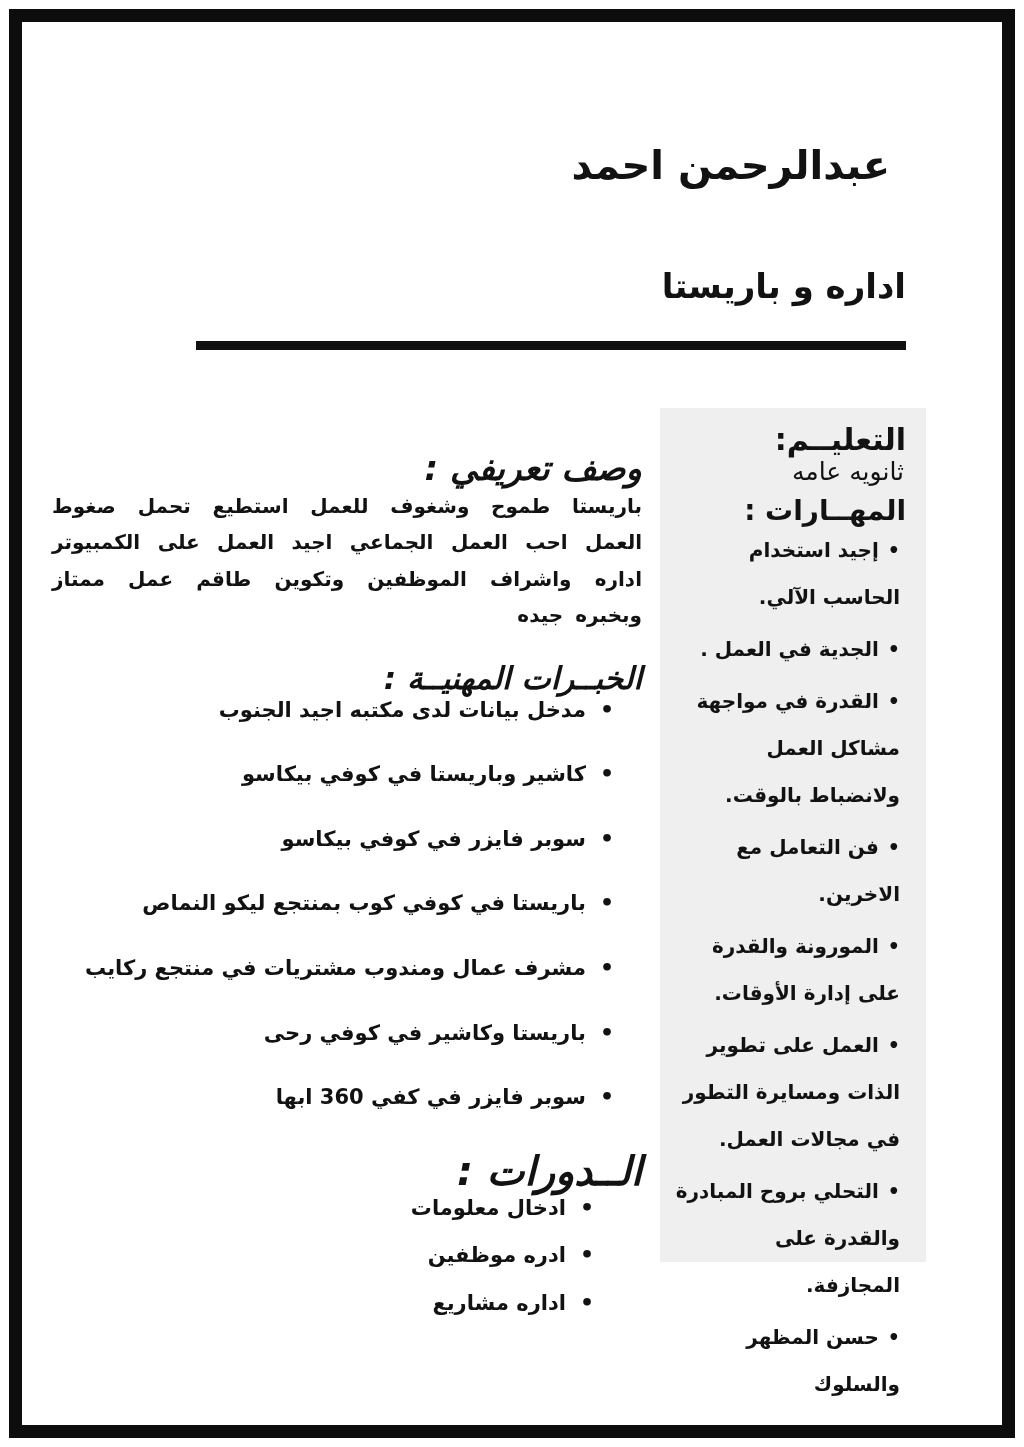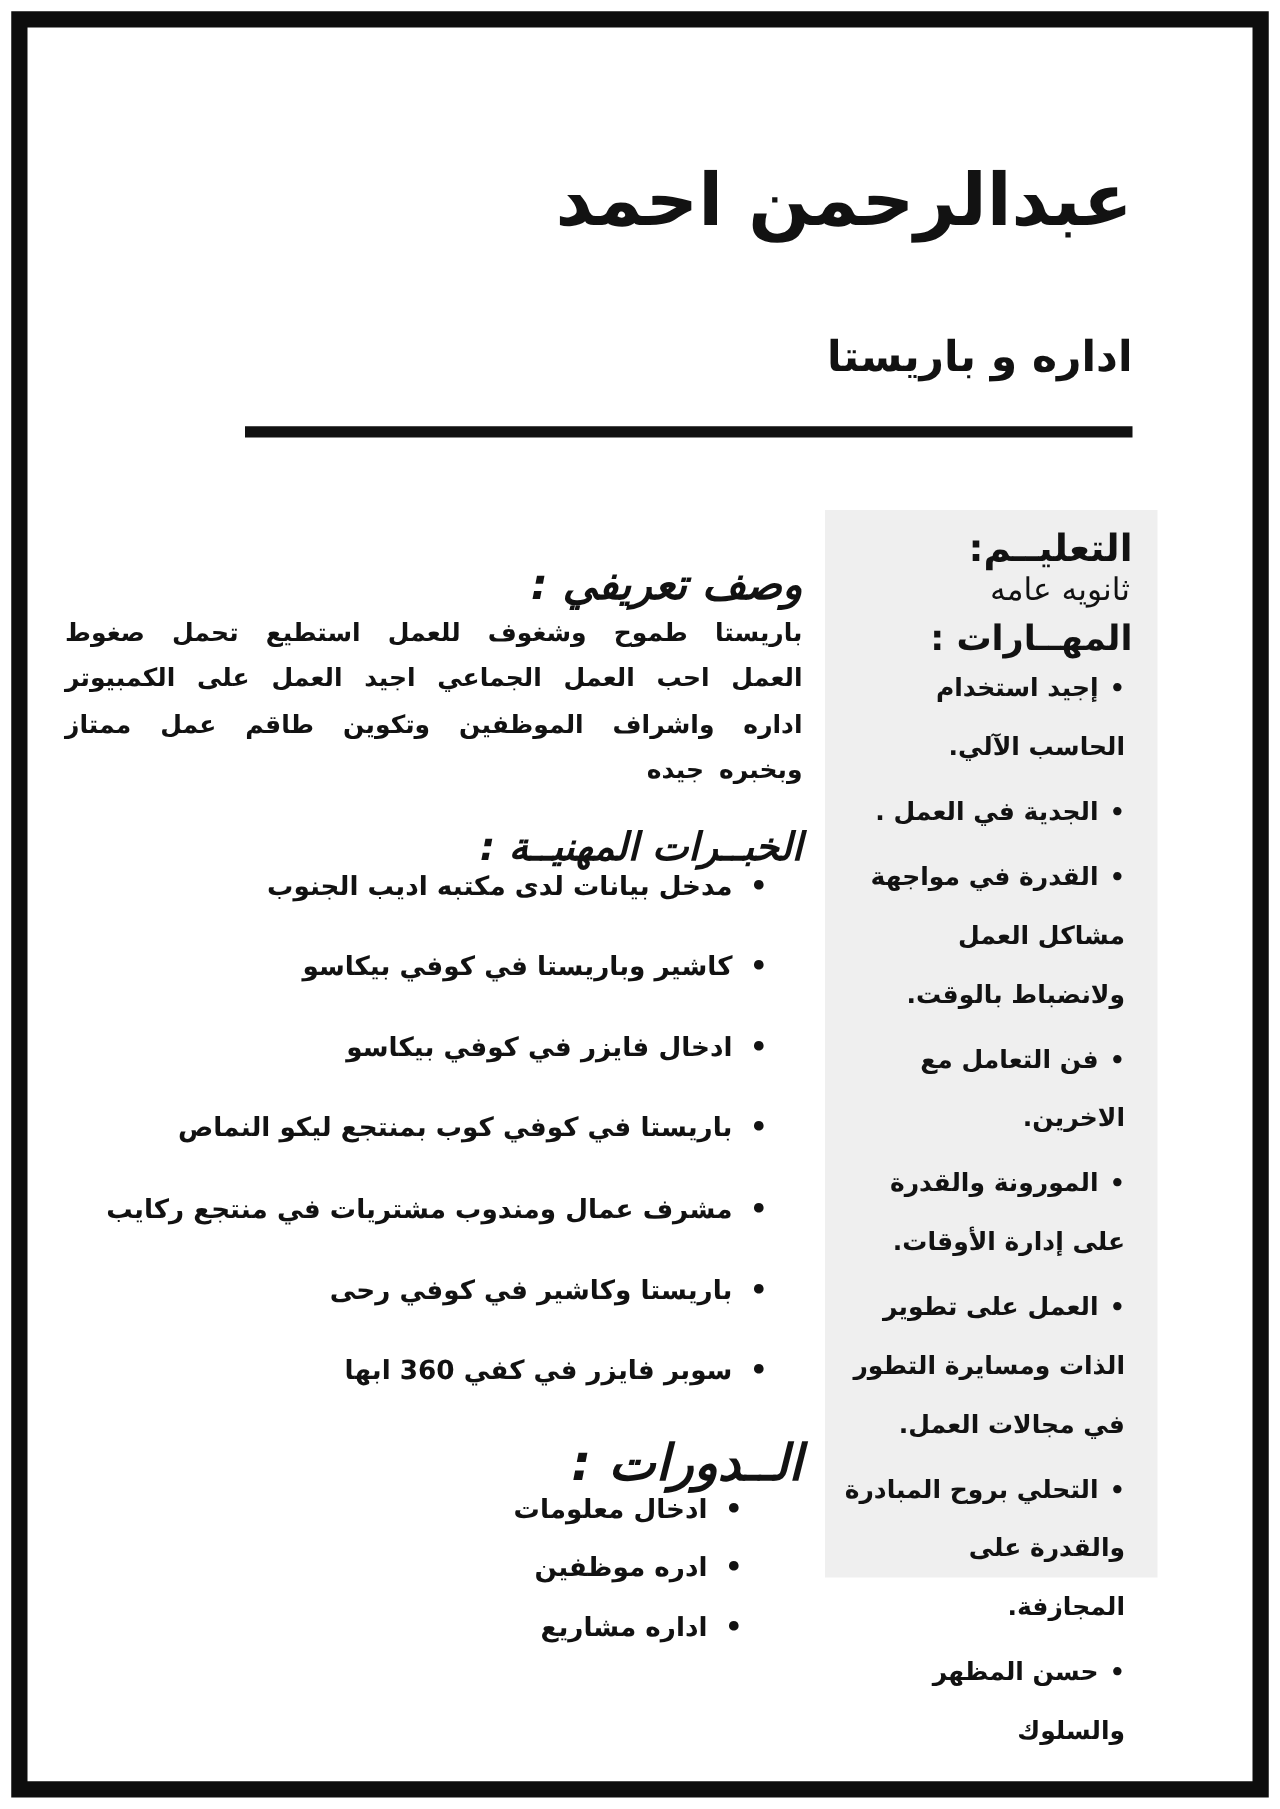--- a/index.html
+++ b/index.html
@@ -20,22 +20,22 @@
     position: absolute;
     top: 9px; left: 9px; right: 9px; bottom: 9px;
     border: 13px solid #0d0d0d;
     pointer-events: none;
   }
   
   .person-name {
     position: absolute;
     top: 124px;
     right: 118px;
-    margin: 0;
-    font-size: 58px;
+    margin: 16px;
+    font-size: 40px;
     font-weight: bold;
     line-height: 1.25;
     white-space: nowrap;
   }
   .contact {
     position: absolute;
     top: 210px;
     left: 226px;
     width: 196px;
     direction: ltr;
@@ -213,23 +213,23 @@
       </ul>
   </aside>
 
   <main class="main">
     <h2 class="profile-heading">وصف تعريفي :</h2>
     <p class="profile-text">باريستا طموح وشغوف للعمل استطيع تحمل صغوط العمل احب العمل الجماعي اجيد العمل على الكمبيوتر اداره واشراف الموظفين وتكوين طاقم عمل ممتاز وبخبره جيده</p>
 
     <h2 class="exp-heading">الخبــرات المهنيــة :</h2>
     <ul class="exp-list">
 
-    <li class="exp-item">مدخل بيانات لدى مكتبه اديب الجنوب</li>
+    <li class="exp-item">مدخل بيانات لدى مكتبه اجيد الجنوب</li>
         <li class="exp-item">كاشير وباريستا في كوفي بيكاسو</li>
-        <li class="exp-item">ادخال فايزر في كوفي بيكاسو</li>
+        <li class="exp-item">سوبر فايزر في كوفي بيكاسو</li>
         <li class="exp-item">باريستا في كوفي كوب بمنتجع ليكو النماص</li>
         <li class="exp-item">مشرف عمال ومندوب مشتريات في منتجع ركايب</li>
         <li class="exp-item">باريستا وكاشير في كوفي رحى</li>
         <li class="exp-item">سوبر فايزر في كفي 360 ابها</li>
       </ul>
 
     <h2 class="courses-heading">الــدورات :</h2>
     <ul class="courses-list">
 
     <li class="course-item">ادخال معلومات</li>

